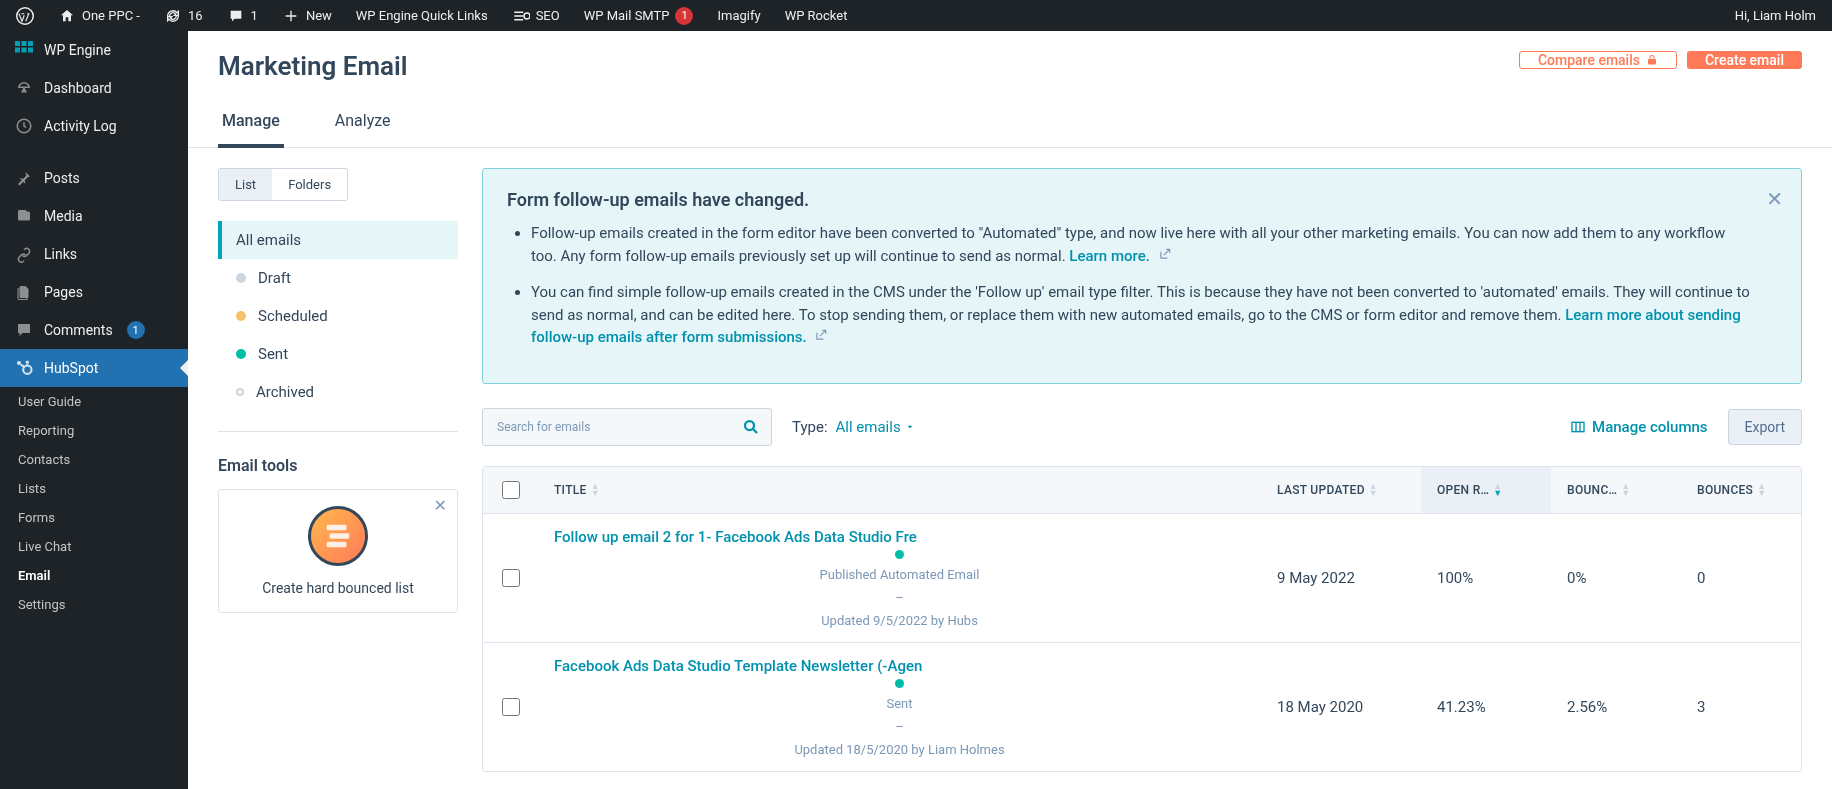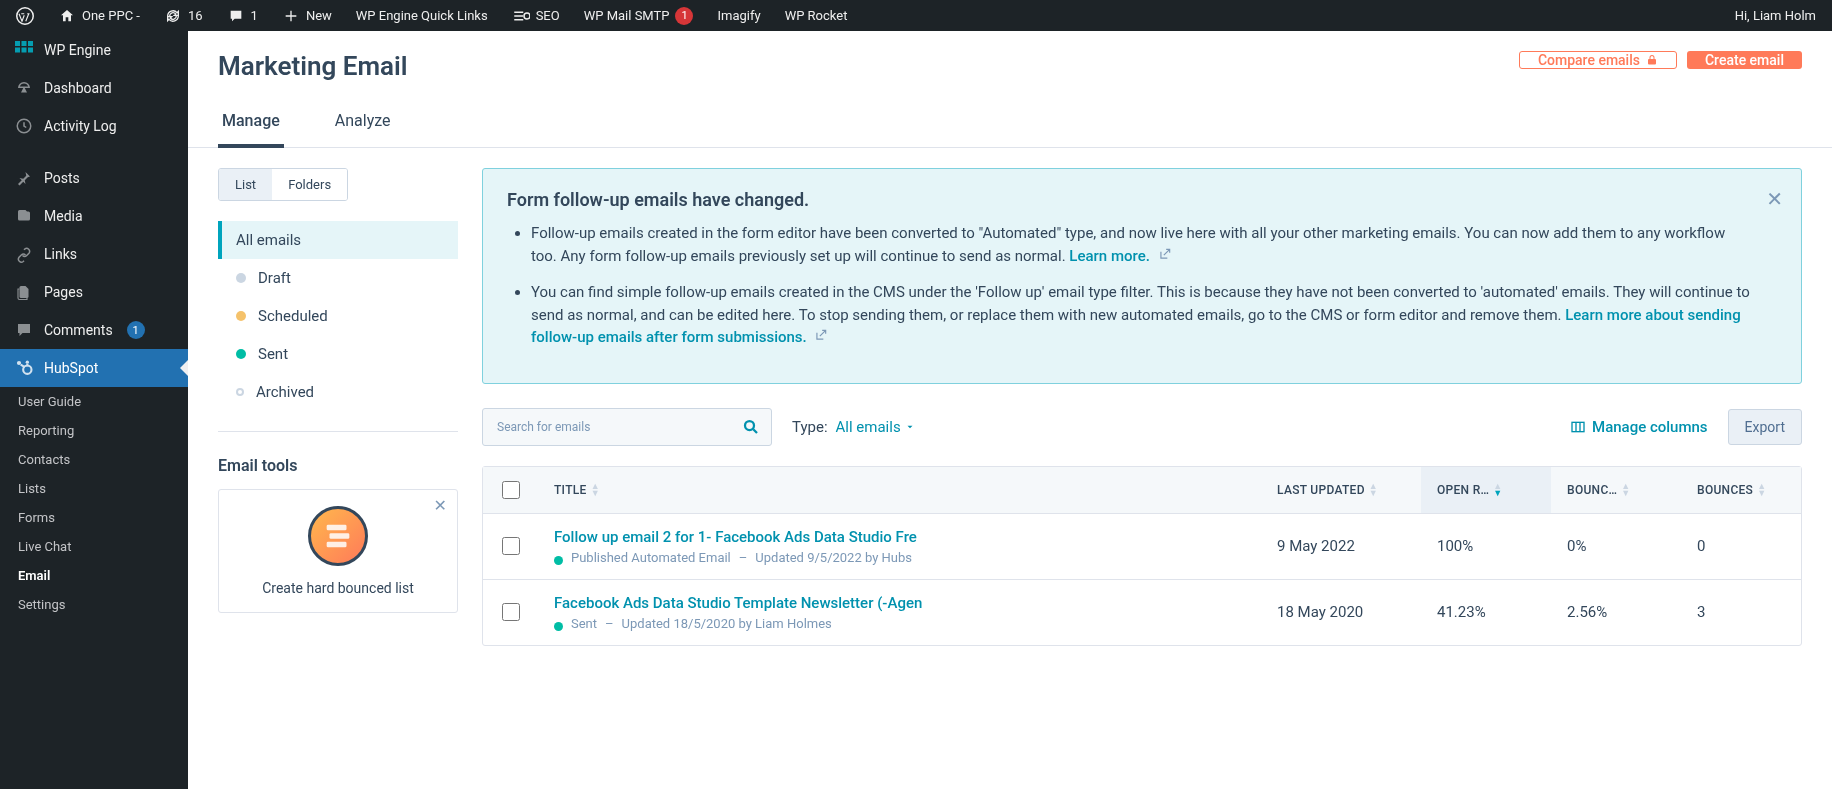--- a/index.html
+++ b/index.html
@@ -92,21 +92,21 @@
 .col-check { width: 55px; justify-content:center; }
 .col-title { flex: 1; min-width: 0; }
 .col-date { width: 160px; }
 .col-rate { width: 130px; }
 .col-bounce { width: 130px; }
 .col-bounces { width: 120px; }
 .trow { display: flex; border-bottom: 1px solid #dfe3eb; }
 .trow:last-child { border-bottom: none; }
 .td { font-size: 15px; color: #33475b; }
 .email-title { color: #0091ae; font-weight: 500; font-size: 15px; white-space: nowrap; overflow: hidden; text-overflow: ellipsis; }
-.email-meta { display: flex; align-items: flex-end; gap: 8px; font-size: 13px; color: #7c98b6; margin-top: 4px; white-space: nowrap; overflow: hidden; }
+.email-meta { display: flex; align-items: center; gap: 8px; font-size: 13px; color: #7c98b6; margin-top: 4px; white-space: nowrap; overflow: hidden; flex-direction: column; }
 .status-dot { width: 9px; height: 9px; border-radius: 50%; background: #00bda5; flex-shrink:0; }
 .cell-stack { display: flex; flex-direction: column; min-width: 0; width:100%; }
 input[type=checkbox] { width: 18px; height: 18px; border: 1px solid #cbd6e2; cursor: pointer; }
 
 svg { display:block; }
 </style>
 </head>
 <body>
 
 <div class="admin-bar">

